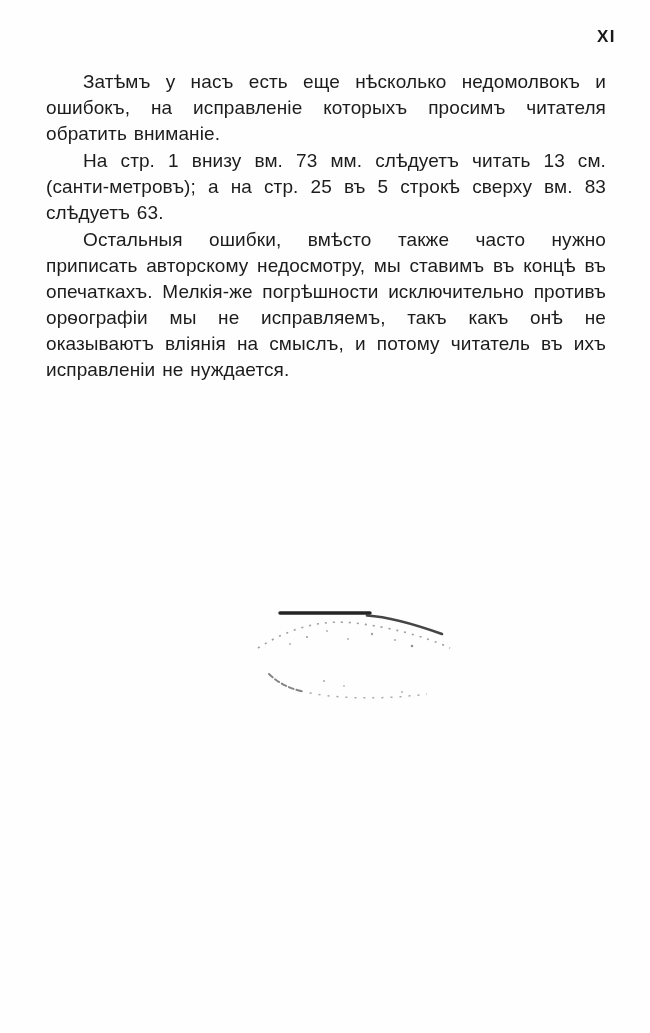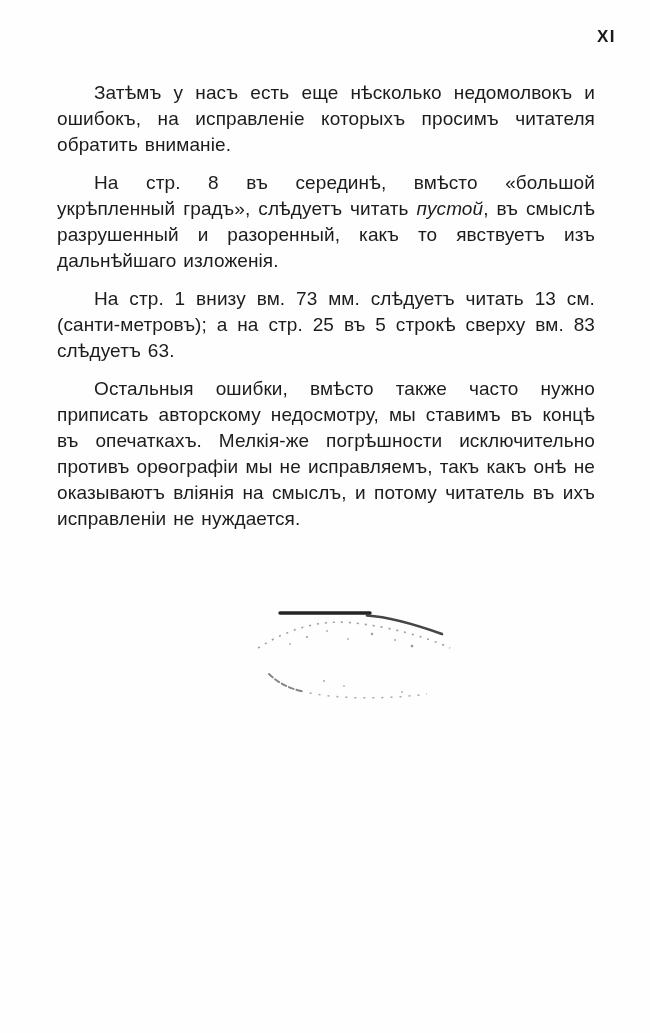--- a/index.html
+++ b/index.html
@@ -31,21 +31,21 @@
     left: 45px;
     top: 68px;
     width: 562px;
     font-size: 19px;
     line-height: 26px;
     text-align: justify;
     letter-spacing: 0.1px;
     word-spacing: 1.5px;
   }
   .text-block p {
-    margin: 12px;
+    margin: 1px;
     padding: 0;
     text-indent: 37px;
   }
   .text-block .em {
     font-style: italic;
   }
   .stamp {
     position: absolute;
     left: 252px;
     top: 604px;
@@ -59,21 +59,20 @@
 
 <div class="page">
 
   <div class="page-number">XI</div>
 
   <div class="text-block">
 
     <p><span>Затѣмъ у насъ есть еще нѣсколько недомолвокъ и ошибокъ, на исправленіе которыхъ просимъ читателя обратить вниманіе.</span></p>
 
 
-    <p><span>На стр. 8 въ серединѣ, вмѣсто «большой укрѣпленный градъ», слѣдуетъ читать </span><span class="em">пустой</span><span>, въ смыслѣ разрушенный и разоренный, какъ то явствуетъ изъ дальнѣйшаго изложенія.</span></p>
 
     <p><span>На стр. 1 внизу вм. 73 мм. слѣдуетъ читать 13 см. (санти-метровъ); а на стр. 25 въ 5 строкѣ сверху вм. 83 слѣдуетъ 63.</span></p>
 
 
     <p><span>Остальныя ошибки, вмѣсто также часто нужно приписать авторскому недосмотру, мы ставимъ въ концѣ въ опечаткахъ. Мелкія-же погрѣшности исключительно противъ орѳографіи мы не исправляемъ, такъ какъ онѣ не оказываютъ вліянія на смыслъ, и потому читатель въ ихъ исправленіи не нуждается.</span></p>
 
   </div>
 
   <svg class="stamp" viewBox="0 0 202 102" xmlns="http://www.w3.org/2000/svg">
 

